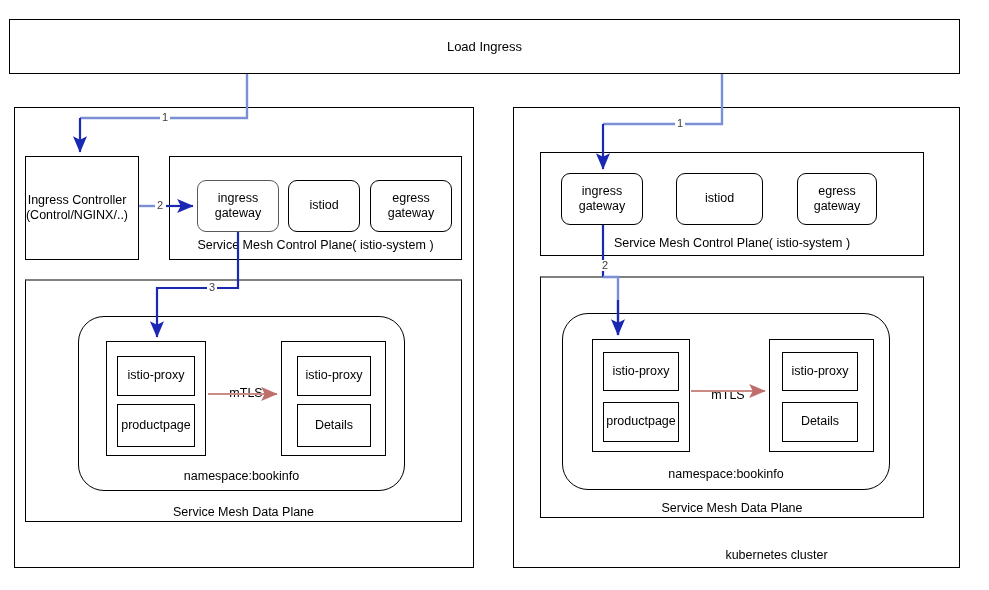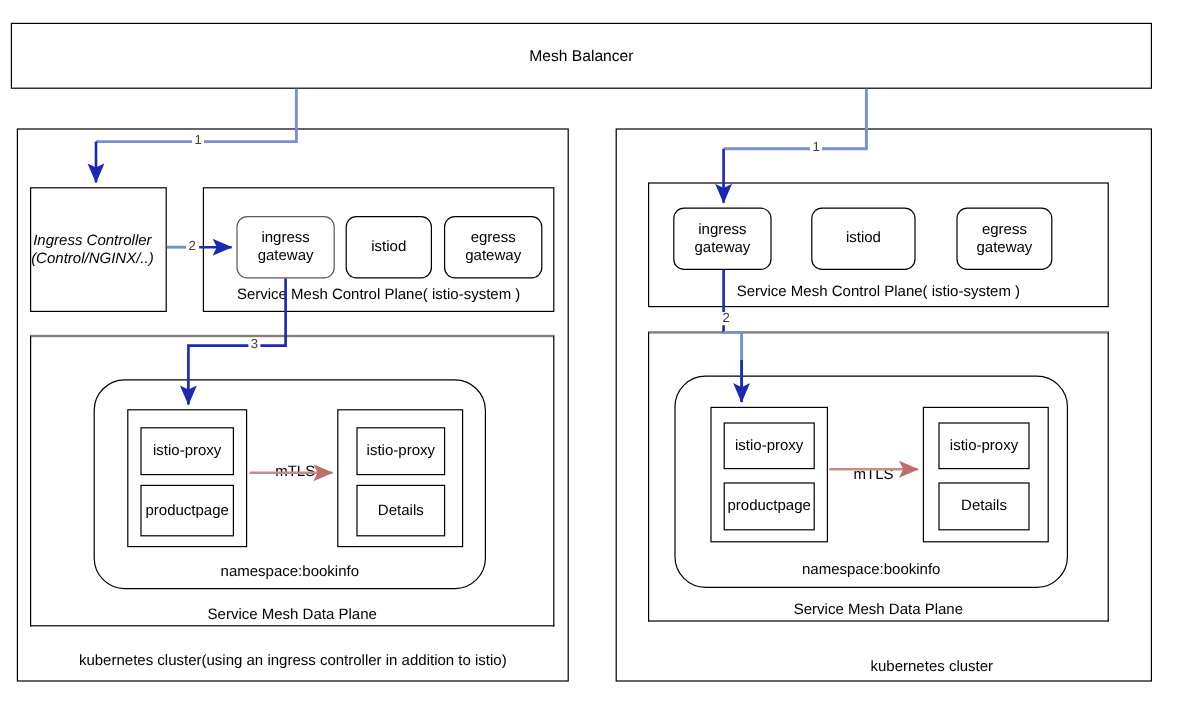--- a/index.html
+++ b/index.html
@@ -68,27 +68,26 @@
     padding: 0 2px;
     line-height: 1;
   }
 </style>
 </head>
 <body>
 
 <div id="canvas">
 
   <div class="box blackbox" style="left:9px; top:19px; width:951px; height:55px;"></div>
-  <div class="center-txt t13" style="left:9px; top:19px; width:951px; height:55px;">Mesh Balancer</div>
+  <div class="center-txt t13" style="left:9px; top:19px; width:951px; height:55px;">Load Ingress</div>
 
   <div class="box blackbox" style="left:14px; top:107px; width:460px; height:461px;"></div>
-  <div class="center-txt t12 bold" style="left:14px; top:540px; width:460px; height:22px;">kubernetes cluster(using an ingress controller in addition to istio)</div>
 
   <div class="box blackbox" style="left:25px; top:156px; width:114px; height:104px;"></div>
-  <div class="center-txt t12" style="left:25px; top:156px; width:104px; height:104px; flex-direction:column;font-style:italic;">
+  <div class="center-txt t12" style="left:25px; top:156px; width:104px; height:104px; flex-direction:column;">
     <span>Ingress Controller</span>
     <span>(Control/NGINX/..)</span>
   </div>
 
   <div class="box blackbox" style="left:169px; top:156px; width:293px; height:104px;"></div>
   <div class="center-txt t12 bold" style="left:169px; top:236px; width:293px; height:20px;">Service Mesh Control Plane( istio-system )</div>
 
   <div class="box rbox-gray" style="left:197px; top:180px; width:82px; height:52px;"></div>
   <div class="center-txt t12" style="left:197px; top:180px; width:82px; height:52px; flex-direction:column;">
     <span>ingress</span>

